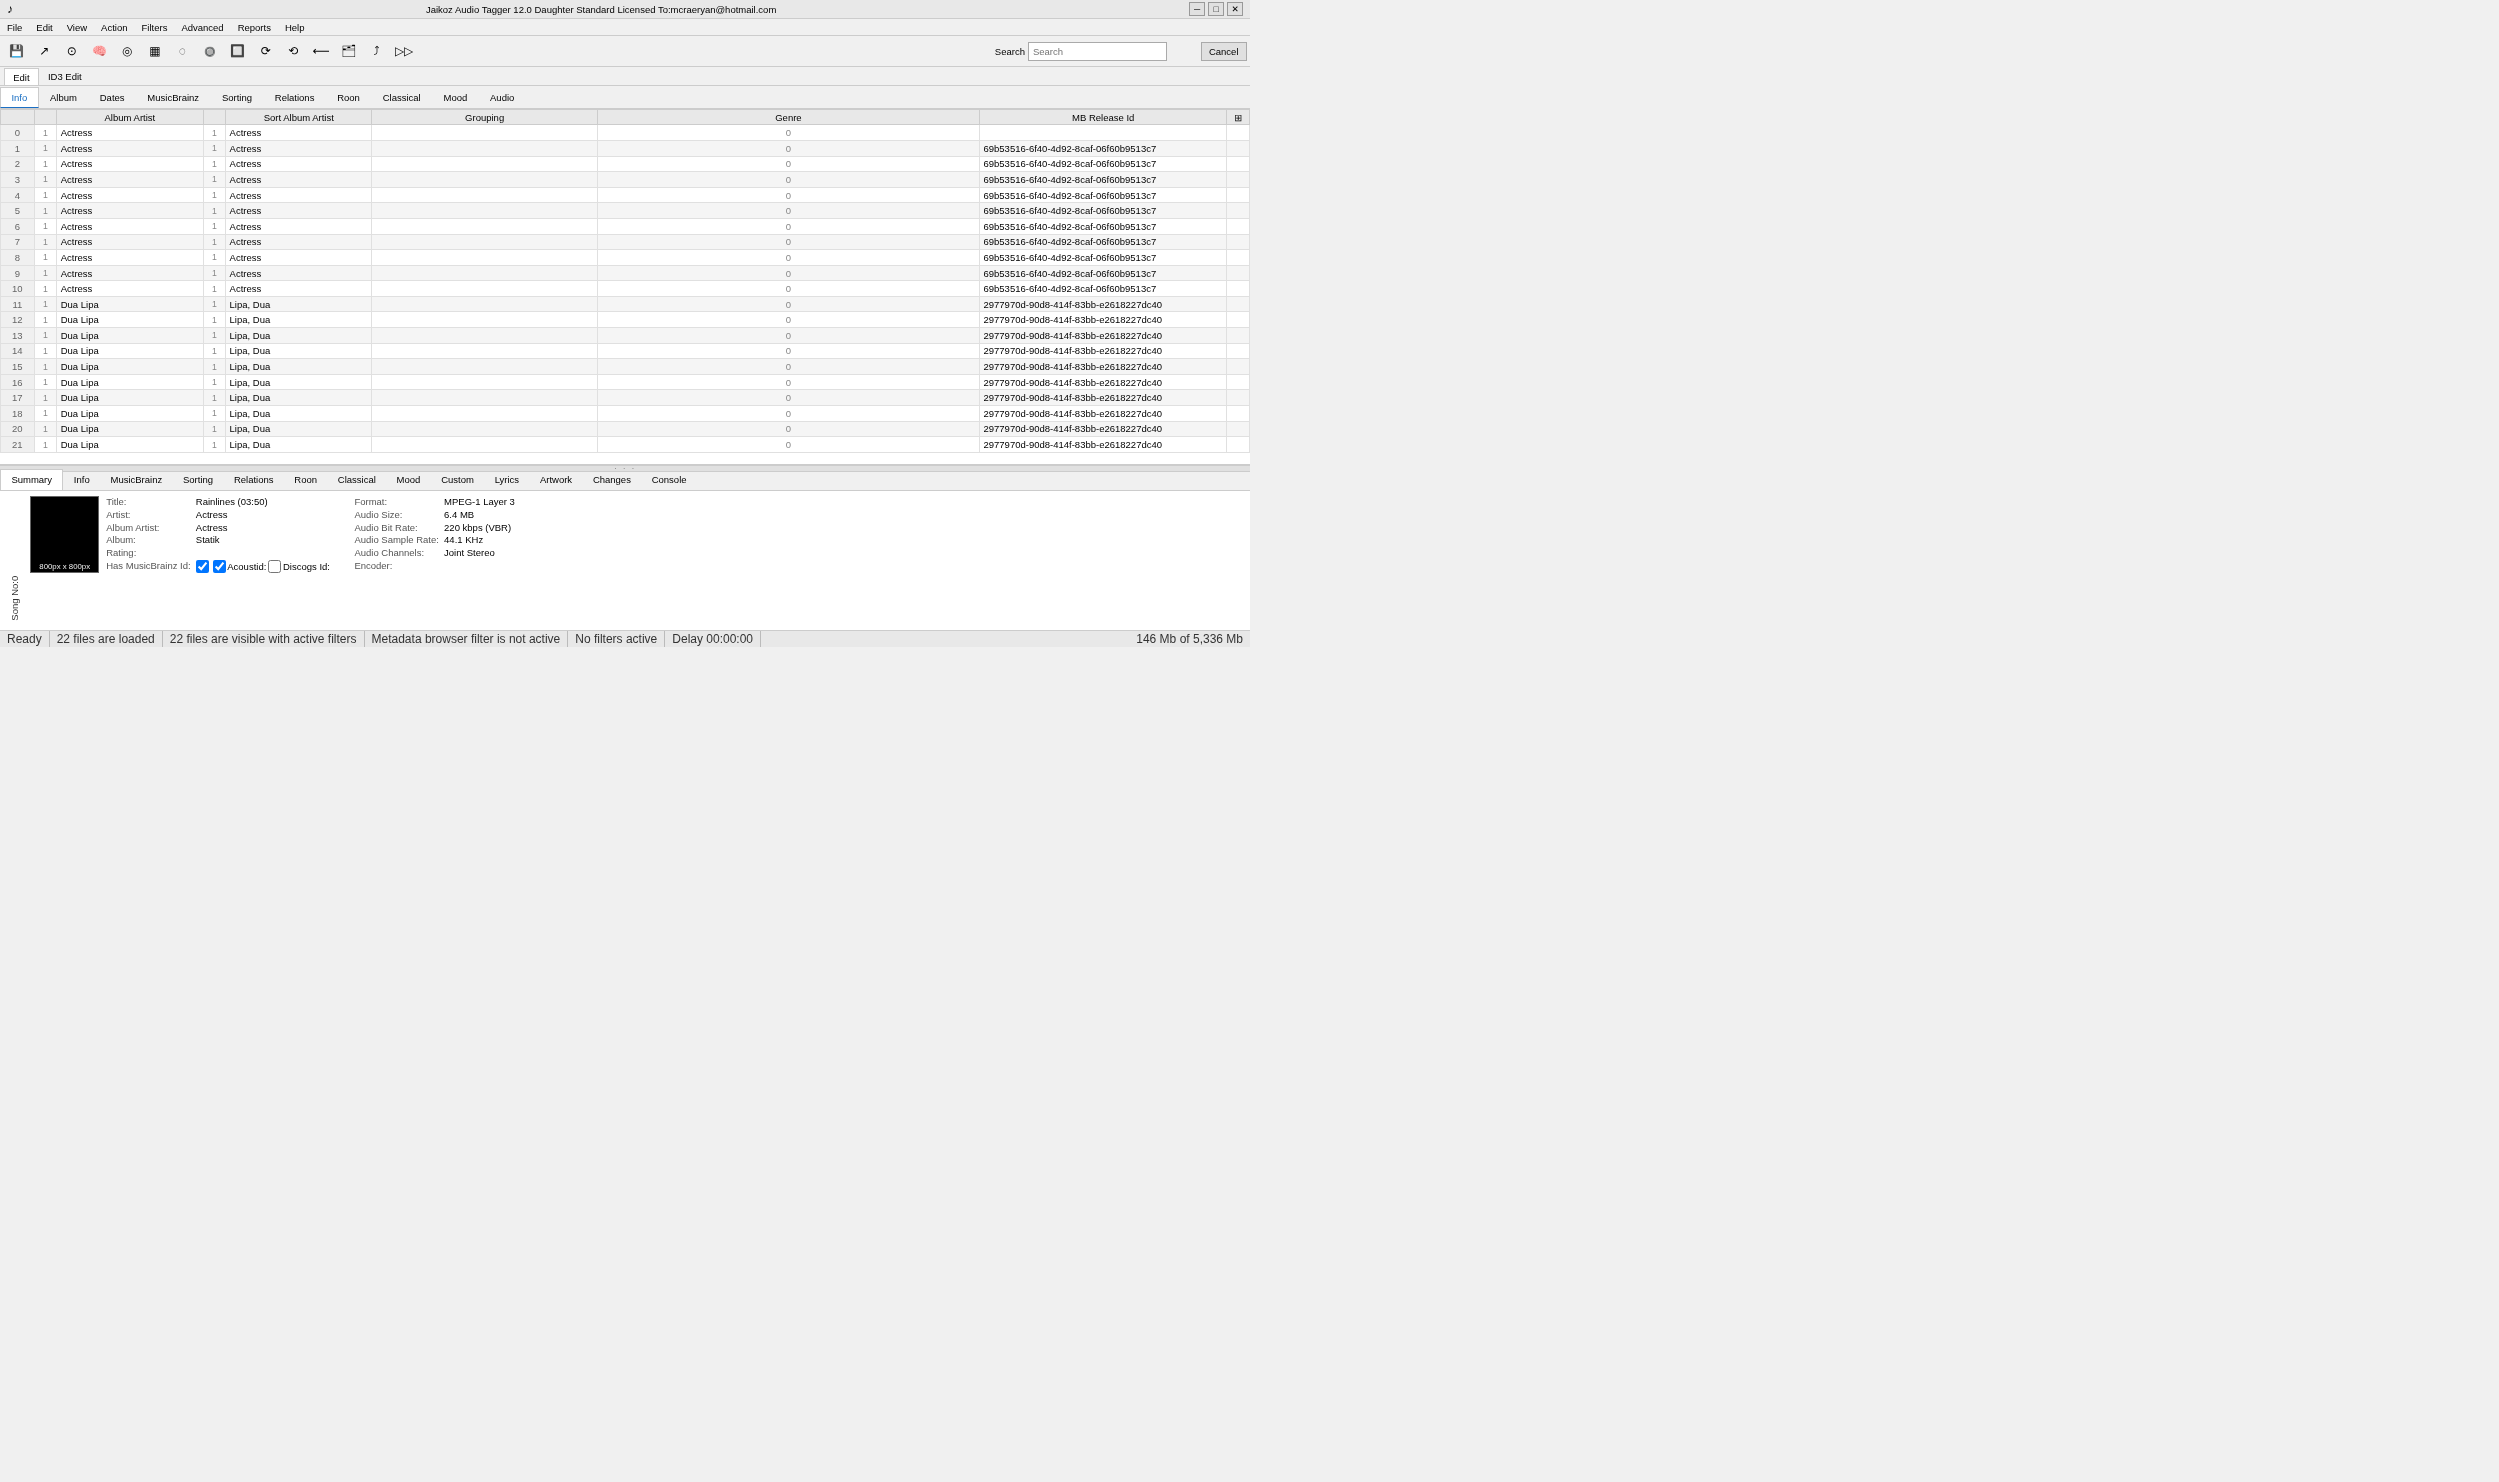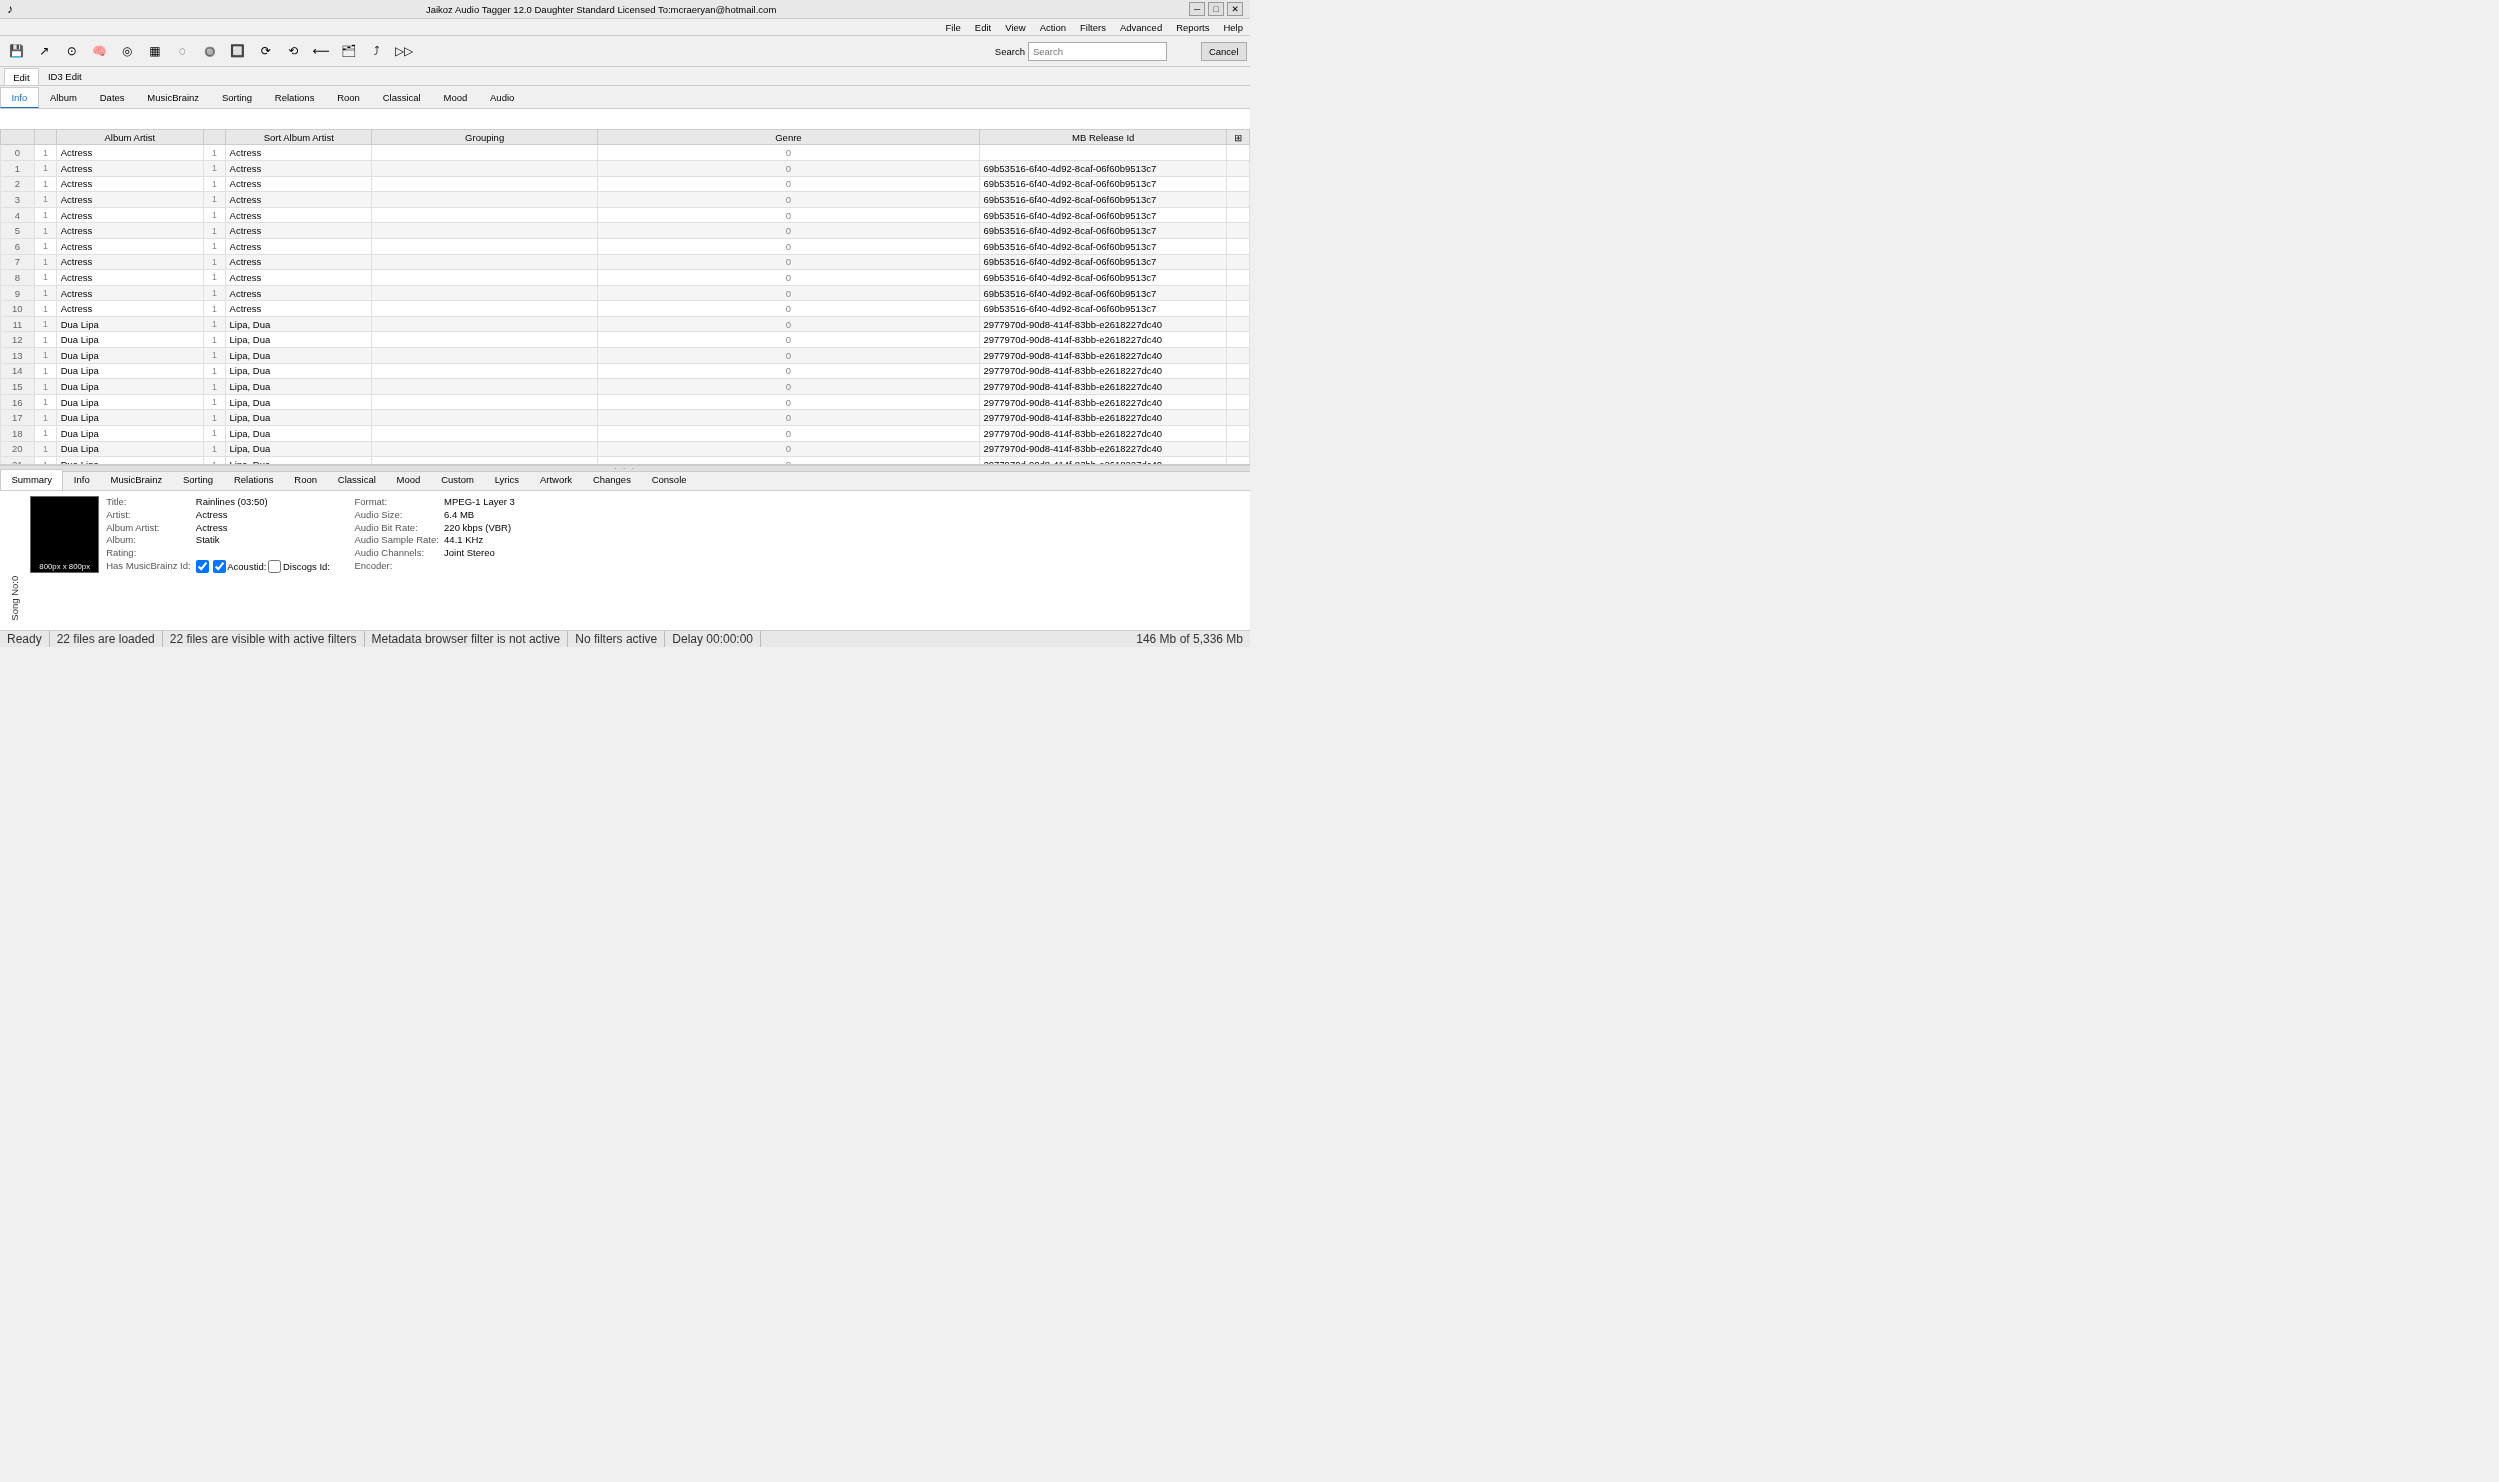--- a/index.html
+++ b/index.html
@@ -24,21 +24,20 @@
       border-bottom: 0.9px solid #ccc;
     }
 
     
     #menu-bar {
       background: #f0f0f0;
       height: 17.4px;
       display: flex;
       align-items: center;
       border-bottom: 0.9px solid #ccc;
-      justify-content: flex-end;
     }
     #menu-bar .menu-item {
       padding: 1.7px 7px;
       font-size: 9.5px;
       cursor: pointer;
     }
 
     
     #toolbar {
       background: #f0f0f0;
@@ -132,21 +131,20 @@
     #main-table-area {
       background: white;
       height: 356px;
       overflow: auto;
       border-bottom: 0.9px solid #ccc;
     }
     table {
       width: 100%;
       border-collapse: collapse;
       table-layout: fixed;
-      margin-top: 20px;
     }
     thead th {
       background: #e8e8e8;
       border: 0.9px solid #ccc;
       padding: 1.7px 3.5px;
       font-size: 9.5px;
       font-weight: normal;
       text-align: center;
       position: sticky;
       top: 0;

